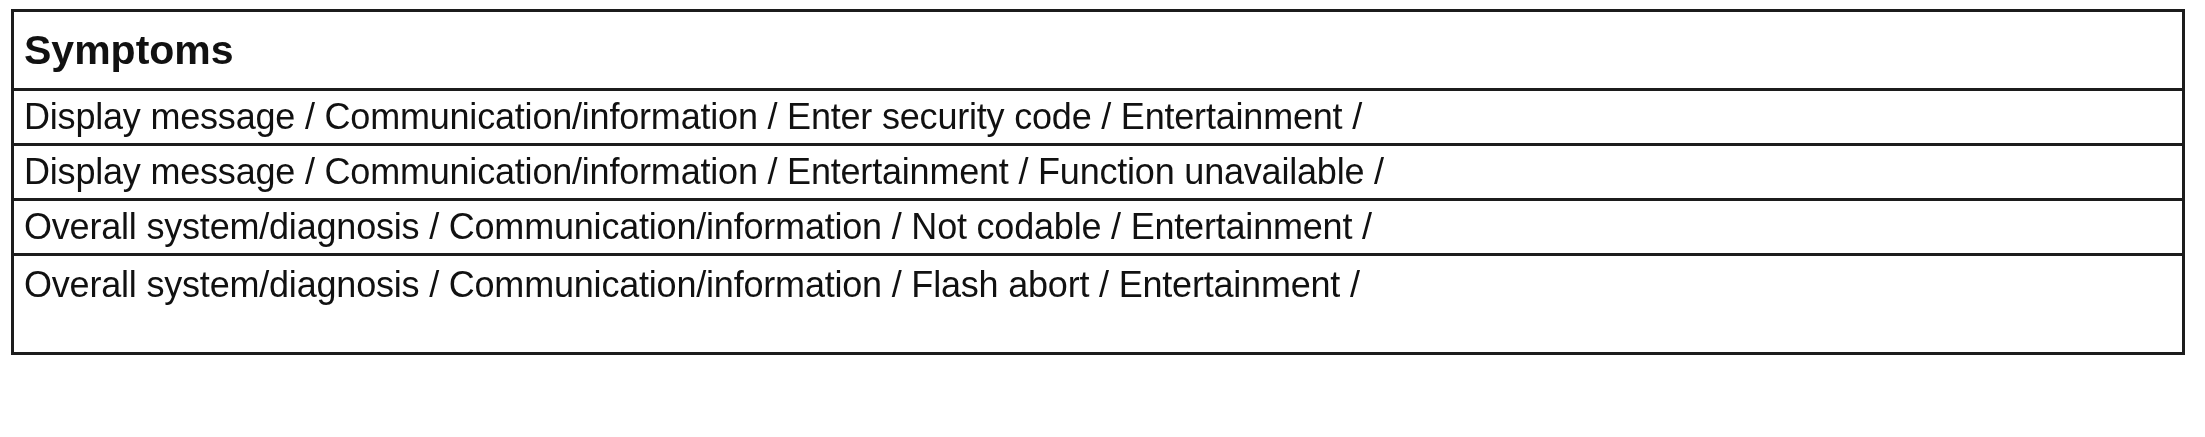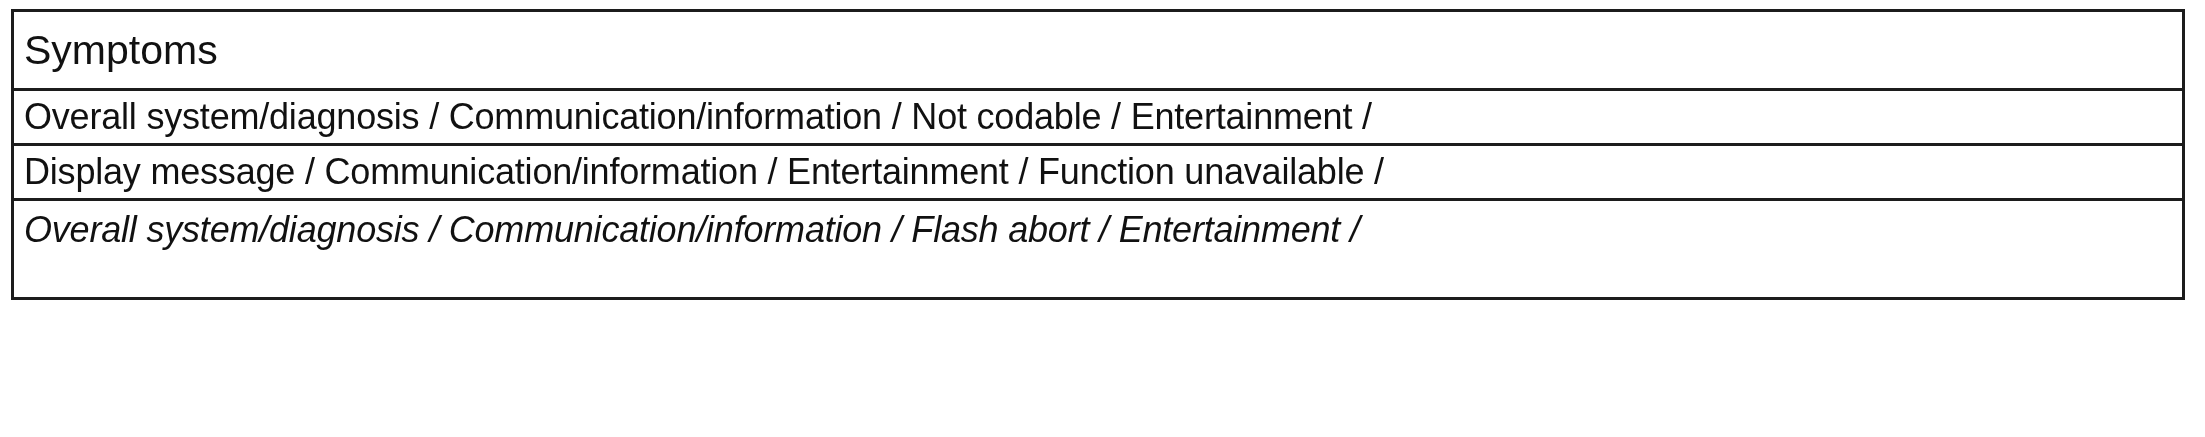--- a/index.html
+++ b/index.html
@@ -40,63 +40,65 @@
     text-align: left;
     vertical-align: middle;
     padding: 0 0 0 10px;
     color: #111111;
     white-space: nowrap;
     overflow: hidden;
   }
   th.header-cell {
     height: 76px;
     font-size: 41px;
-    font-weight: 400;
+    font-weight: 700;
     line-height: 76px;
     padding-bottom: 4px;
     vertical-align: top;
     padding-top: 4px;
   }
   th.header-cell .header-text {
     display: block;
     line-height: 50px;
   }
   td.symptom-cell {
     height: 52px;
     font-size: 36px;
     font-weight: 400;
     line-height: 52px;
     letter-spacing: -0.2px;
   }
   tr.symptom-row:last-child td.symptom-cell {
     height: 96px;
     vertical-align: top;
     line-height: 58px;
-    font-style: italic;
   }
 </style>
 </head>
 <body>
 
 <div class="page">
   <div class="table-wrap">
     <table class="symptoms-table">
       <thead>
         <tr>
           <th class="header-cell">
             <span class="header-text">Symptoms</span>
           </th>
         </tr>
       </thead>
       <tbody>
         <tr class="symptom-row">
-          <td class="symptom-cell">Overall system/diagnosis / Communication/information / Not codable / Entertainment /</td>
+          <td class="symptom-cell">Display message / Communication/information / Enter security code / Entertainment /</td>
         </tr>
         <tr class="symptom-row">
           <td class="symptom-cell">Display message / Communication/information / Entertainment / Function unavailable /</td>
+        </tr>
+        <tr class="symptom-row">
+          <td class="symptom-cell">Overall system/diagnosis / Communication/information / Not codable / Entertainment /</td>
         </tr>
         <tr class="symptom-row">
           <td class="symptom-cell">Overall system/diagnosis / Communication/information / Flash abort / Entertainment /</td>
         </tr>
       </tbody>
     </table>
   </div>
 </div>
 
 </body></html>

